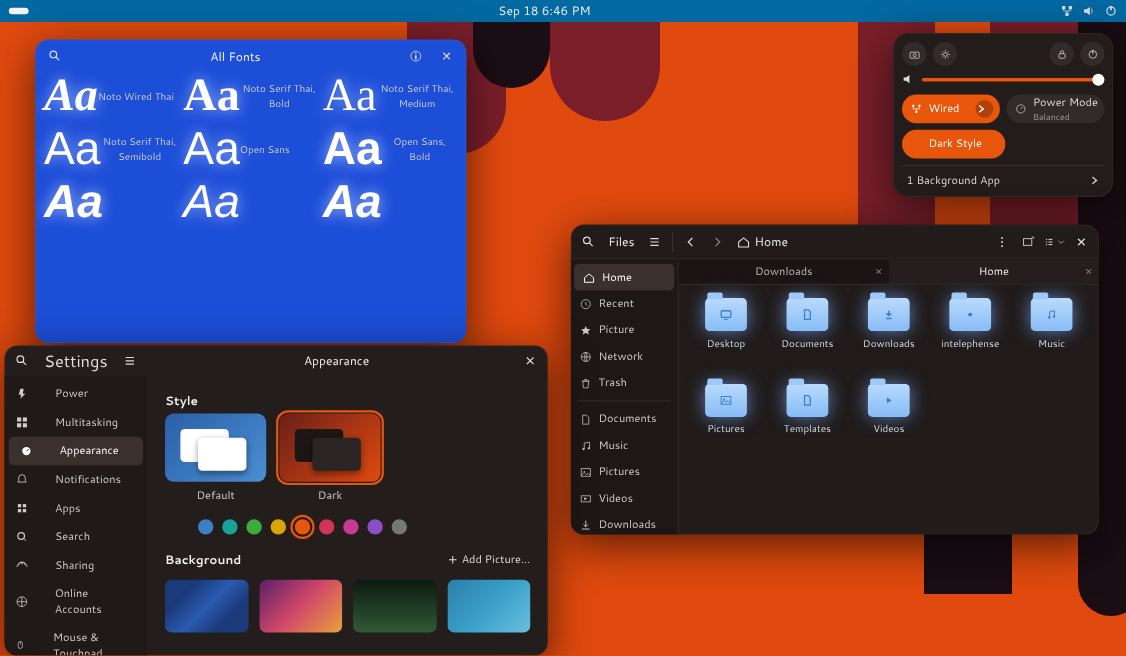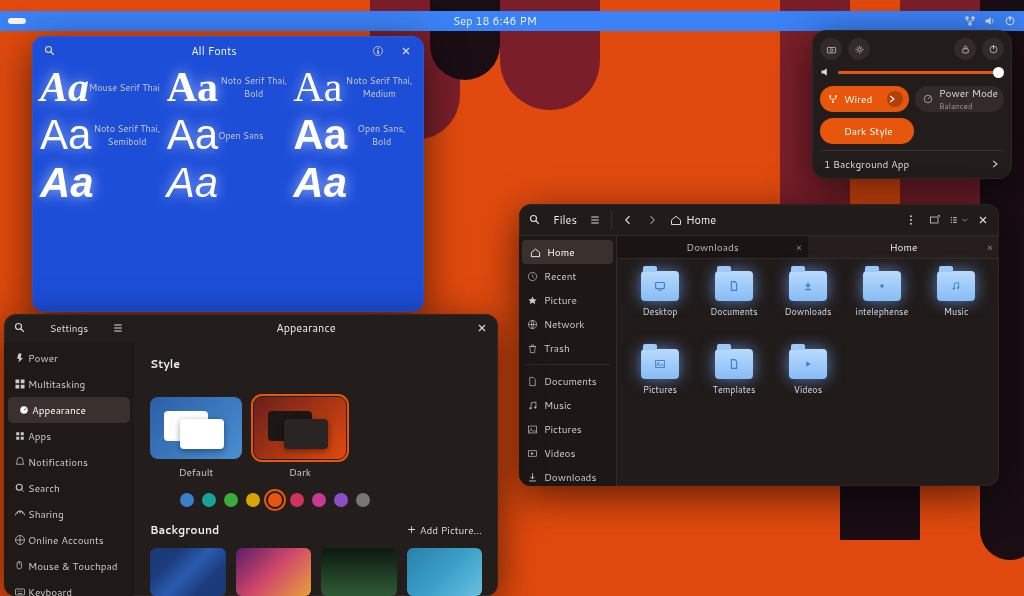--- a/index.html
+++ b/index.html
@@ -17,22 +17,22 @@
   .d1{left:370px;background:#7a1f2a;width:90px;height:180px;}
   .d2{left:430px;background:#1a0d14;width:70px;height:120px;}
   .d3{left:500px;background:#7a1f2a;width:100px;height:150px;}
   .d4{left:780px;background:#7a1f2a;width:70px;height:360px;}
   .d5{left:840px;background:#1a0d14;width:80px;height:180px;top:360px;border-radius:50px 50px 0 0;}
   .d6{left:900px;background:#7a1f2a;width:90px;height:500px;}
   .d7{left:980px;background:#1a0d14;width:60px;height:600px;}
 
   .topbar {
     position:absolute; top:0; left:0; right:0; height:20px;
-    background:#3b82f6; display:flex; align-items:center;
-    justify-content:space-between; padding:0 8px;margin-top:11px;
+    background:#0369a1; display:flex; align-items:center;
+    justify-content:space-between; padding:0 8px;
   }
   .topbar .pill { width:18px; height:6px; border-radius:3px; background:#f5f5f5; }
   .topbar .center { font-size:11px; font-weight:500; color:#eee; }
   .topbar .right { display:flex; gap:8px; align-items:center; }
   .topbar .right svg { width:12px; height:12px; fill:#ddd; }
 
   .win {
     position:absolute; background:#2a2422; border-radius:12px;
     box-shadow:0 10px 40px rgba(0,0,0,.6), inset 0 0 0 1px rgba(255,255,255,.05);
     overflow:hidden;
@@ -86,30 +86,30 @@
   .fldr{ display:flex; flex-direction:column; align-items:center; gap:4px;}
   .fic{ width:38px; height:30px; border-radius:4px; background:linear-gradient(#b9dafc,#87bcf5); position:relative; box-shadow:0 0 16px rgba(120,170,255,.7);}
   .fic::before{content:"";position:absolute;top:-5px;left:2px;width:14px;height:6px;border-radius:2px 2px 0 0;background:#9cc9f8;}
   .fic svg{position:absolute;top:50%;left:50%;transform:translate(-50%,-50%);width:14px;height:14px;fill:#3a7fc7;}
   .flbl{font-size:9px;color:#ddd;}
 
   
   .settings{ left:4px; top:314px; width:494px; height:282px; background:#231d1c;}
   .settings .hdr{ height:28px; display:flex; align-items:center;}
   .settings .hdr .left{ width:130px; display:flex; align-items:center; padding:0 6px; gap:6px;}
-  .settings .hdr .left .t{ flex:1; text-align:center; font-size:10px; color:#ddd;}
+  .settings .hdr .left .t{ flex:1; text-align:center; font-size:15px; color:#ddd;}
   .settings .hdr .right{ flex:1; display:flex; align-items:center; padding:0 6px;}
   .settings .hdr .right .t{flex:1; text-align:center; font-size:11px; color:#eee;}
   .settings .body{ display:flex; height:254px;}
   .settings .side{ width:130px; background:#1f1918; padding:3px 0; overflow:hidden;}
-  .settings .sitem{ display:flex; align-items:center; gap:2px; padding:6px 10px; font-size:10px; color:#ccc;}
+  .settings .sitem{ display:flex; align-items:center; gap:24px; padding:6px 10px; font-size:10px; color:#ccc;}
   .settings .sitem.sel{ background:#3a312f; color:#fff; border-radius:5px; margin:0 4px;}
   .settings .sitem svg{width:12px;height:12px;fill:currentColor;}
   .settings .main{ flex:1; padding:10px 16px; overflow:hidden;}
-  .settings .sect{ font-size:11px; color:#eee; font-weight:600; margin:4px 0 25px;}
+  .settings .sect{ font-size:11px; color:#eee; font-weight:600; margin:4px 0 4px;}
   .styles{ display:flex; gap:12px;}
   .sopt{ display:flex; flex-direction:column; align-items:center; gap:6px;}
   .sthumb{ width:92px; height:62px; border-radius:8px; position:relative; overflow:hidden;}
   .sthumb.def{ background:linear-gradient(135deg,#2b5fa8,#4a8fd1);}
   .sthumb.drk{ background:linear-gradient(135deg,#6a1f1a,#e14a0e); outline:2px solid #e8560c; outline-offset:1px;}
   .sthumb .w1{position:absolute;width:44px;height:30px;background:#fff;border-radius:4px;top:14px;left:14px;}
   .sthumb.drk .w1{background:#1c1615;}
   .sthumb .w2{position:absolute;width:44px;height:30px;background:#fff;border-radius:4px;top:22px;left:30px;box-shadow:0 2px 6px rgba(0,0,0,.4);}
   .sthumb.drk .w2{background:#2a2422;}
   .slab{font-size:10px;color:#ccc;}
@@ -173,21 +173,21 @@
       </div>
     <div class="icnbtn">
         <svg viewBox="0 0 16 16">
           <path d="M4 4l8 8M12 4l-8 8" stroke="#ddd" stroke-width="1.5"></path>
         </svg>
       </div>
   </div>
   <div class="grid" id="fonts-grid">
       <div class="fcell">
         <div class="fsamp" style="font-family:serif;font-style:italic;font-weight:600">Aa</div>
-        <div class="flab">Mouse Serif Thai</div>
+        <div class="flab">Noto Wired Thai</div>
       </div>
       <div class="fcell">
         <div class="fsamp" style="font-family:serif;font-weight:800">Aa</div>
         <div class="flab">Noto Serif Thai, Bold</div>
       </div>
       <div class="fcell">
         <div class="fsamp" style="font-family:serif;font-weight:500">Aa</div>
         <div class="flab">Noto Serif Thai, Medium</div>
       </div>
       <div class="fcell">
@@ -555,32 +555,32 @@
         </div>
         <div class="sitem sel">
           <svg viewBox="0 0 16 16">
             <circle cx="8" cy="8" r="5"></circle>
             <path d="M8 8l3-2" stroke="#2a2422"></path>
           </svg>
           <span>Appearance</span>
         </div>
         <div class="sitem">
           <svg viewBox="0 0 16 16">
+            <path d="M8 2a4 4 0 014 4v3l1 2H3l1-2V6a4 4 0 014-4z" fill="none" stroke="currentColor"></path>
+          </svg>
+          <span>Notifications</span>
+        </div>
+        <div class="sitem">
+          <svg viewBox="0 0 16 16">
             <rect x="3" y="3" width="4" height="4"></rect>
             <rect x="9" y="3" width="4" height="4"></rect>
             <rect x="3" y="9" width="4" height="4"></rect>
             <rect x="9" y="9" width="4" height="4"></rect>
           </svg>
           <span>Apps</span>
-        </div>
-        <div class="sitem">
-          <svg viewBox="0 0 16 16">
-            <path d="M8 2a4 4 0 014 4v3l1 2H3l1-2V6a4 4 0 014-4z" fill="none" stroke="currentColor"></path>
-          </svg>
-          <span>Notifications</span>
         </div>
         <div class="sitem">
           <svg viewBox="0 0 16 16">
             <circle cx="7" cy="7" r="4" fill="none" stroke="currentColor" stroke-width="1.5"></circle>
             <path d="M10 10l3 3" stroke="currentColor"></path>
           </svg>
           <span>Search</span>
         </div>
         <div class="sitem">
           <svg viewBox="0 0 16 16">

